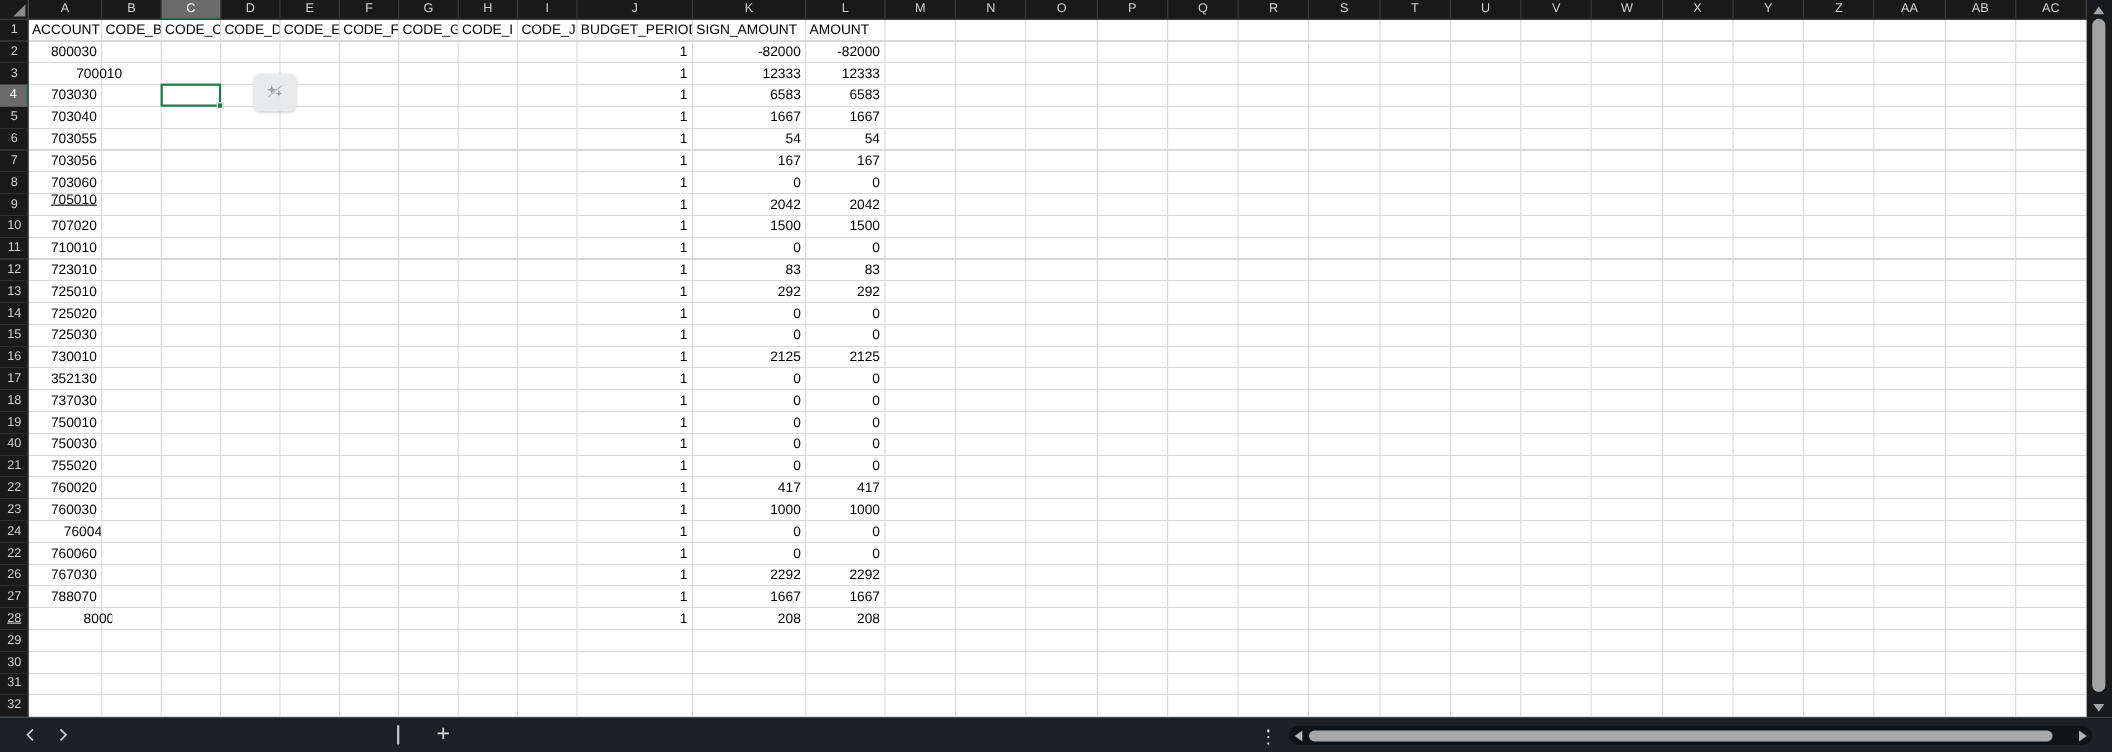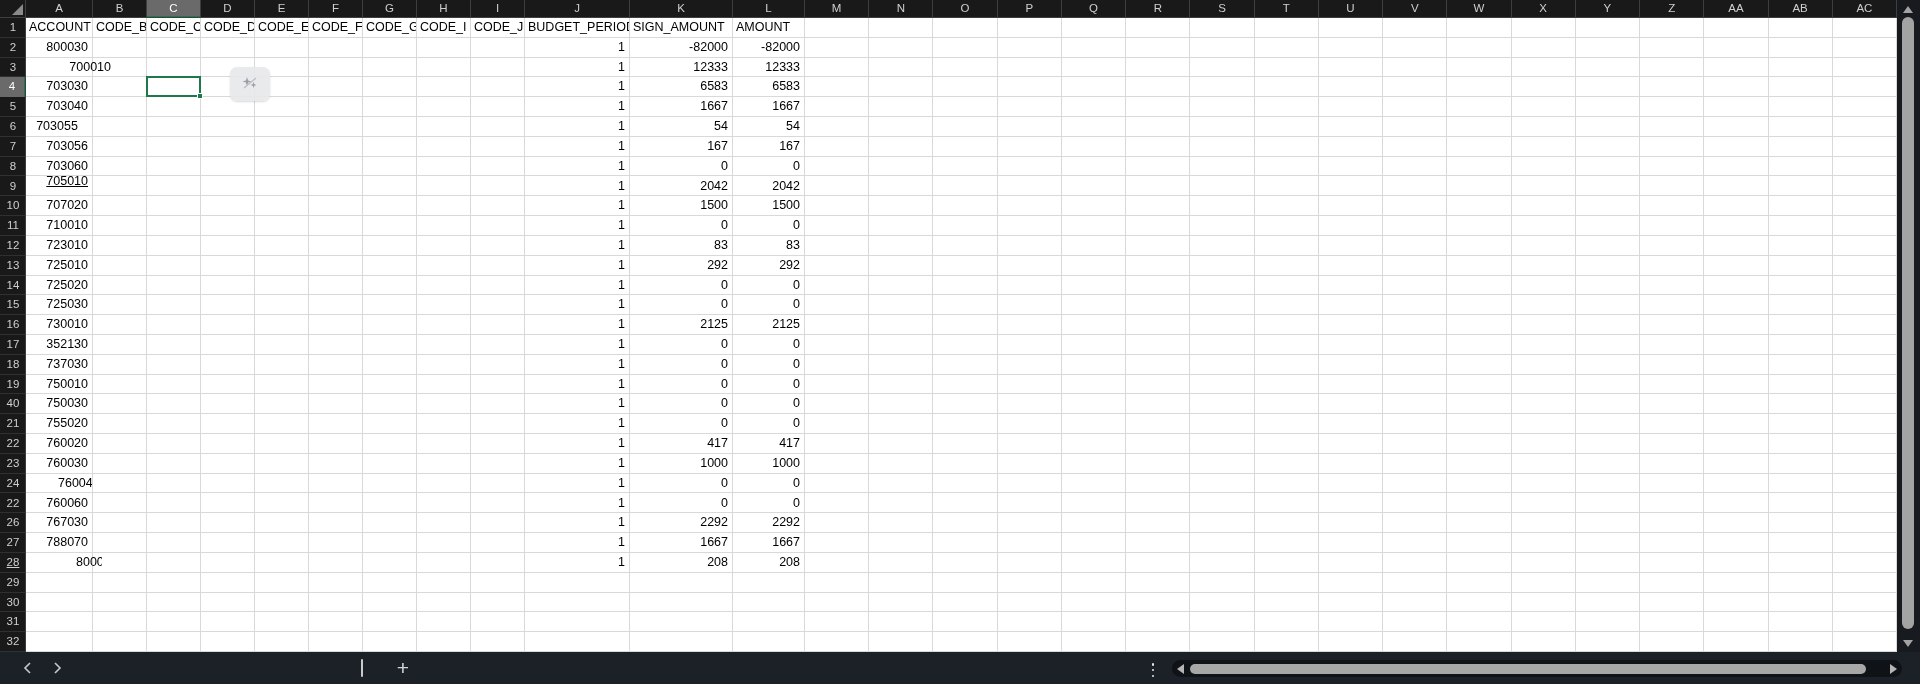--- a/index.html
+++ b/index.html
@@ -197,21 +197,21 @@
         <div class="cell num" style="left: 604px; width: 102px; top: 39.625px;">12333</div>
         <div class="cell num" style="left: 707px; width: 71px; top: 39.625px;">12333</div>
         <div class="cell num" style="left: 0px; width: 66px; top: 59.4375px;">703030</div>
         <div class="cell num" style="left: 499px; width: 104px; top: 59.4375px;">1</div>
         <div class="cell num" style="left: 604px; width: 102px; top: 59.4375px;">6583</div>
         <div class="cell num" style="left: 707px; width: 71px; top: 59.4375px;">6583</div>
         <div class="cell num" style="left: 0px; width: 66px; top: 79.25px;">703040</div>
         <div class="cell num" style="left: 499px; width: 104px; top: 79.25px;">1</div>
         <div class="cell num" style="left: 604px; width: 102px; top: 79.25px;">1667</div>
         <div class="cell num" style="left: 707px; width: 71px; top: 79.25px;">1667</div>
-        <div class="cell num" style="left: 0px; width: 66px; top: 99.0625px; text-align: center;">703055</div>
+        <div class="cell num" style="left: 0px; width: 66px; top: 99.0625px;">703055</div>
         <div class="cell num" style="left: 499px; width: 104px; top: 99.0625px;">1</div>
         <div class="cell num" style="left: 604px; width: 102px; top: 99.0625px;">54</div>
         <div class="cell num" style="left: 707px; width: 71px; top: 99.0625px;">54</div>
         <div class="cell num" style="left: 0px; width: 66px; top: 118.875px;">703056</div>
         <div class="cell num" style="left: 499px; width: 104px; top: 118.875px;">1</div>
         <div class="cell num" style="left: 604px; width: 102px; top: 118.875px;">167</div>
         <div class="cell num" style="left: 707px; width: 71px; top: 118.875px;">167</div>
         <div class="cell num" style="left: 0px; width: 66px; top: 138.688px;">703060</div>
         <div class="cell num" style="left: 499px; width: 104px; top: 138.688px;">1</div>
         <div class="cell num" style="left: 604px; width: 102px; top: 138.688px;">0</div>

